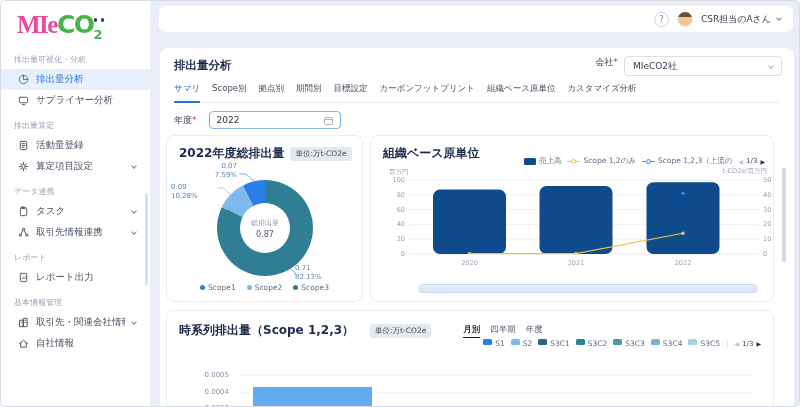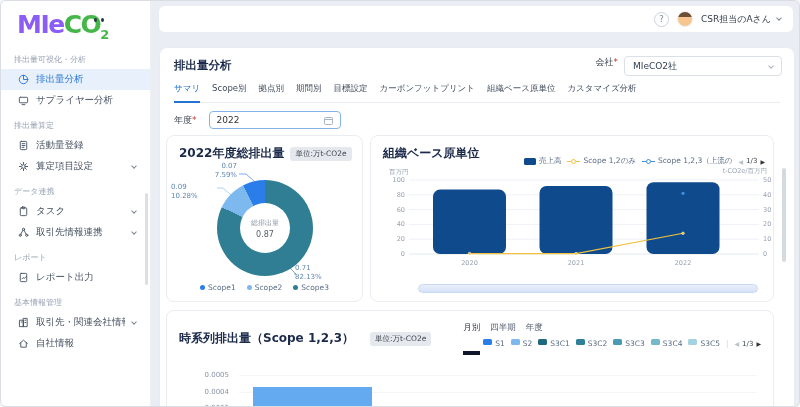--- a/index.html
+++ b/index.html
@@ -3,21 +3,21 @@
 <meta charset="utf-8">
 <style>
   * { margin:0; padding:0; box-sizing:border-box; }
   html,body { width:800px; height:407px; }
   body { font-family:"DejaVu Sans","Liberation Sans",sans-serif; background:#f5f6f8; }
   .app { position:relative; width:800px; height:407px; background:#eaeef4; border:1px solid #d9dde3; border-radius:6px; overflow:hidden; }
 
   
   .sidebar { position:absolute; left:0; top:0; width:150px; height:100%; background:#fff; border-right:1px solid #eceff3; }
   .logo { position:relative; padding:9px 0 2px 16px; font-size:25px; font-weight:bold; letter-spacing:-1.5px; line-height:1.2; }
-  .logo .mie { color:#8b5cf6; }
+  .logo .mie { color:#ec4899;font-family:Liberation Serif, serif; }
   .logo .co  { color:#45b649; }
   .logo sub  { color:#45b649; font-size:13px; }
   .logo .eye { position:absolute; width:3px; height:4px; background:#273442; border-radius:50%; top:17px; }
   .logo .e1 { left:93px; } .logo .e2 { left:100px; }
   .nav-label { padding:9px 12px 4px 13px; font-size:8px; color:#98a2b3; }
   .nav-item { position:relative; display:flex; align-items:center; gap:7px; height:21px; padding:0 10px 0 17px; font-size:9.5px; color:#45505f; cursor:pointer; }
   .nav-item.active { background:#e8f1fb; color:#2273d2; }
   .nicon { width:11px; height:11px; flex:0 0 11px; display:flex; }
   .nicon svg { width:11px; height:11px; stroke:currentColor; fill:none; stroke-width:1; stroke-linecap:round; stroke-linejoin:round; }
   .nlabel { white-space:nowrap; overflow:hidden; }
@@ -74,21 +74,21 @@
   .pag .la { color:#b8c0ca; font-size:6px; } .pag .ra { color:#333; font-size:6px; }
   .axis-unit { position:absolute; font-size:6.5px; color:#98a2b3; }
   #org-plot { position:absolute; left:0; top:0; }
   .org-scroll { position:absolute; left:47px; top:148px; width:340px; height:9px; border-radius:5px; background:linear-gradient(180deg,#e9effb,#d6e2f7); border:1px solid #c9d9f3; }
 
   
   #ts-card { left:6px; top:262px; width:608px; height:150px; }
   .ts-head { display:flex; align-items:center; gap:16px; padding:11px 12px 0 12px; }
   .ts-options { display:flex; gap:10px; margin-left:16px; font-size:8.5px; color:#4a5568; }
   .ts-opt { cursor:pointer; white-space:nowrap; }
-  .ts-opt.active { color:#2b3440; border-bottom:4px solid #0f172a; padding-bottom:17px; }
+  .ts-opt.active { color:#2b3440; border-bottom:1px solid #0f172a; padding-bottom:1px;font-weight:bold; }
   .ts-legend { position:absolute; right:12px; top:28px; display:flex; align-items:center; gap:6px; font-size:7.5px; color:#5a6b85; }
   .chip { width:9px; height:6px; border-radius:1.5px; display:inline-block; margin-right:3px; vertical-align:1px; }
   .ts-sep { color:#d0d6dd; }
   .ts-grid { position:absolute; left:72px; right:16px; height:1px; background:#f3f5f8; }
   .ts-ylab { position:absolute; left:18px; width:44px; text-align:right; font-size:7px; color:#8a94a6; }
   .ts-bar { position:absolute; background:#64aaf0; }
 
   .vscroll { position:absolute; left:622px; top:120px; width:4px; height:94px; background:#d5dade; border-radius:2px; }
 </style>
 </head>

